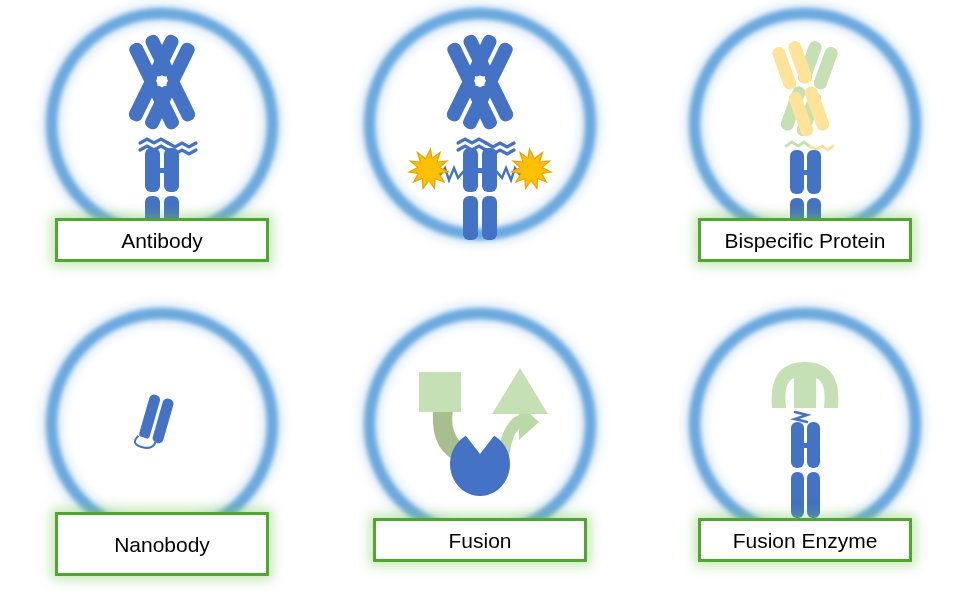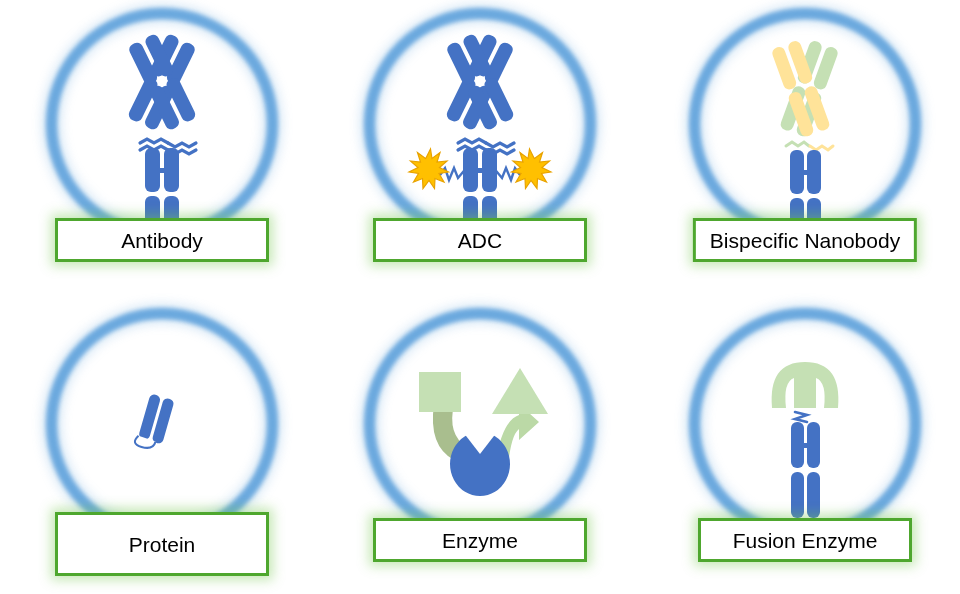--- a/index.html
+++ b/index.html
@@ -169,23 +169,20 @@
       <g stroke="#4472C4" stroke-width="2.4" fill="none">
         <path d="M110 175 l5 -7 l4 12 l5 -12 l4 10 l5 -6 l4 4"></path>
         <path d="M190 175 l-5 -7 l-4 12 l-5 -12 l-4 10 l-5 -6 l-4 4"></path>
       </g>
 
       <g>
         <path fill="#FFC000" stroke="#E8A200" stroke-width="1.2" d="M96 158 l4.5 -9 l1.5 9.5 l8 -6 l-3 9.5 l10 -1 l-7.5 6.5 l9 4.5 l-9.5 1.5 l5 8.5 l-9 -3.5 l-0.5 10 l-5.5 -8 l-6 8 l-0.5 -10 l-9 3.5 l5 -8.5 l-9.5 -1.5 l9 -4.5 l-7.5 -6.5 l10 1 l-3 -9.5 l8 6 z"></path>
         <path fill="#FFC000" stroke="#E8A200" stroke-width="1.2" d="M204 158 l-4.5 -9 l-1.5 9.5 l-8 -6 l3 9.5 l-10 -1 l7.5 6.5 l-9 4.5 l9.5 1.5 l-5 8.5 l9 -3.5 l0.5 10 l5.5 -8 l6 8 l0.5 -10 l9 3.5 l-5 -8.5 l9.5 -1.5 l-9 -4.5 l7.5 -6.5 l-10 1 l3 -9.5 l-8 6 z"></path>
       </g>
     </svg>
-    <div class="label-box">
-      <div class="label-line">ADC</div>
-    </div>
   </div>
 
   <div class="panel r0 c2">
     <div class="ring-wrap">
       <div class="ring glow"></div>
       <div class="ring"></div>
     </div>
     <svg class="art" viewBox="0 0 300 290">
 
       <g fill="#C5E0B4" transform="rotate(20 150 150)">
@@ -205,38 +202,38 @@
       <path d="M155 146 l6 4 l6 -4 l6 4 l5 -4" stroke="#FFE399" stroke-width="3" fill="none" stroke-linecap="round"></path>
       <g fill="#4472C4">
         <rect x="135" y="150" width="14" height="44" rx="6"></rect>
         <rect x="135" y="198" width="14" height="44" rx="6"></rect>
         <rect x="152" y="150" width="14" height="44" rx="6"></rect>
         <rect x="152" y="198" width="14" height="44" rx="6"></rect>
         <rect x="148" y="170" width="5" height="5"></rect>
       </g>
     </svg>
     <div class="label-box">
-      <div class="label-line">Bispecific Nanobody</div>
+      <div class="label-line">Bispecific Protein</div>
     </div>
   </div>
 
   <div class="panel r1 c0">
     <div class="ring-wrap">
       <div class="ring glow"></div>
       <div class="ring"></div>
     </div>
     <svg class="art" viewBox="0 0 300 290">
       <g transform="rotate(16 140 125)">
         <rect x="130" y="95" width="11" height="46" rx="5" fill="#4472C4"></rect>
         <rect x="144" y="95" width="11" height="46" rx="5" fill="#4472C4"></rect>
         <path d="M130 139 q-6 10 6 10 q12 0 12 -9" fill="#ffffff" stroke="#4472C4" stroke-width="2"></path>
       </g>
     </svg>
     <div class="label-box two-line">
-      <div class="label-line">Protein</div>
+      <div class="label-line">Nanobody</div>
     </div>
   </div>
 
   <div class="panel r1 c1">
     <div class="ring-wrap">
       <div class="ring glow"></div>
       <div class="ring"></div>
     </div>
     <svg class="art" viewBox="0 0 300 290">
 
@@ -245,21 +242,21 @@
       <rect x="89" y="72" width="42" height="40" fill="#C5E0B4"></rect>
 
       <path d="M166 161 q6 -40 23 -46 l0 -11 l20 18 l-20 18 l0 -11 q-8 6 -11 37 z" fill="#BBD9A6"></path>
 
       <path d="M190 68 l28 46 l-56 0 z" fill="#C5E0B4"></path>
 
       <path d="M150 132 a30 32 0 1 0 0.01 0 z" fill="#4472C4"></path>
       <path d="M133 132 l17 22 l17 -22 z" fill="#ffffff"></path>
     </svg>
     <div class="label-box">
-      <div class="label-line">Enzyme</div>
+      <div class="label-line">Fusion</div>
     </div>
   </div>
 
   <div class="panel r1 c2">
     <div class="ring-wrap">
       <div class="ring glow"></div>
       <div class="ring"></div>
     </div>
     <svg class="art" viewBox="0 0 300 290">
 

